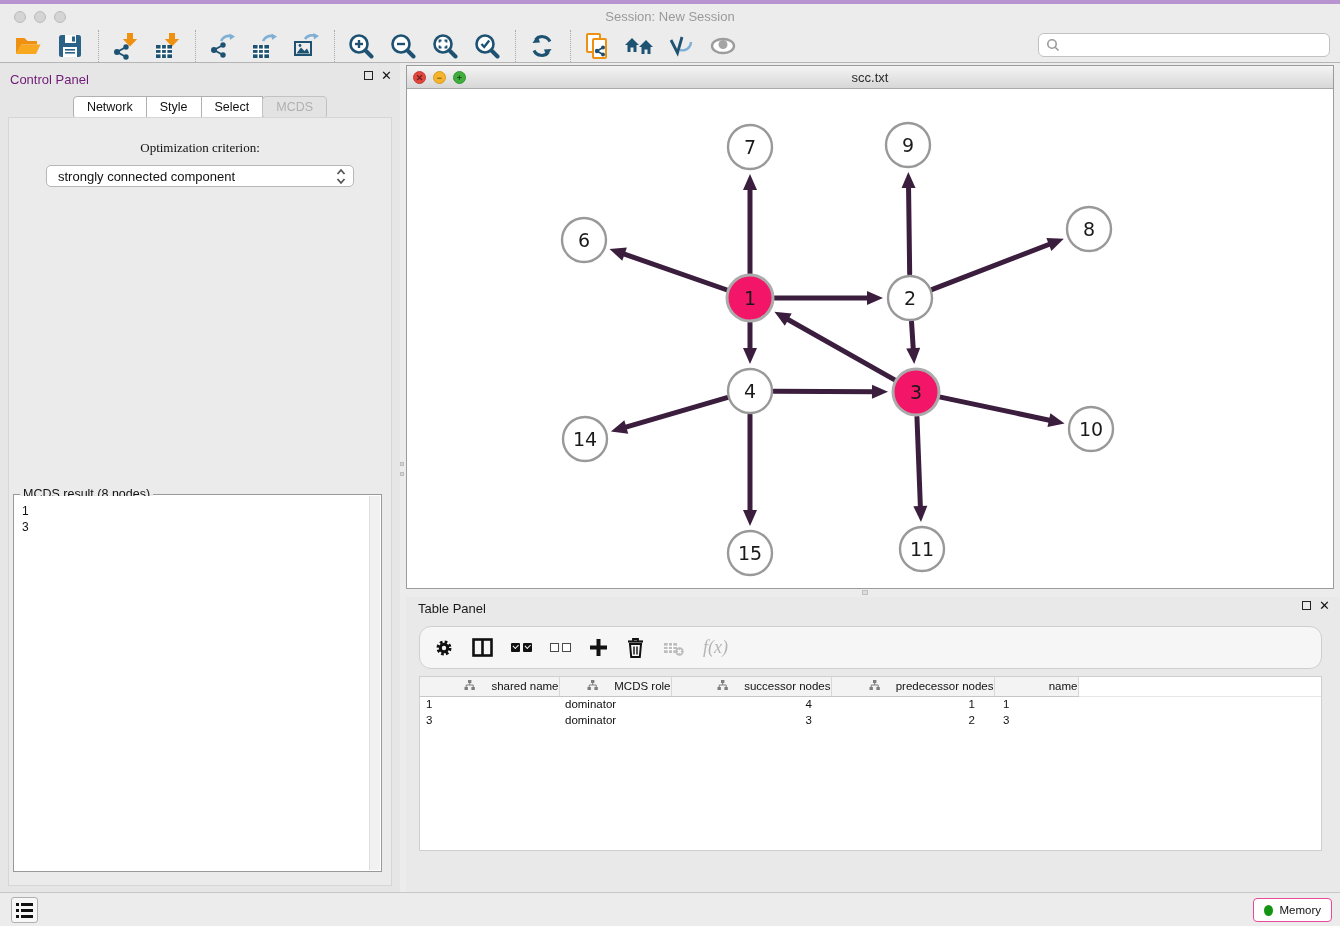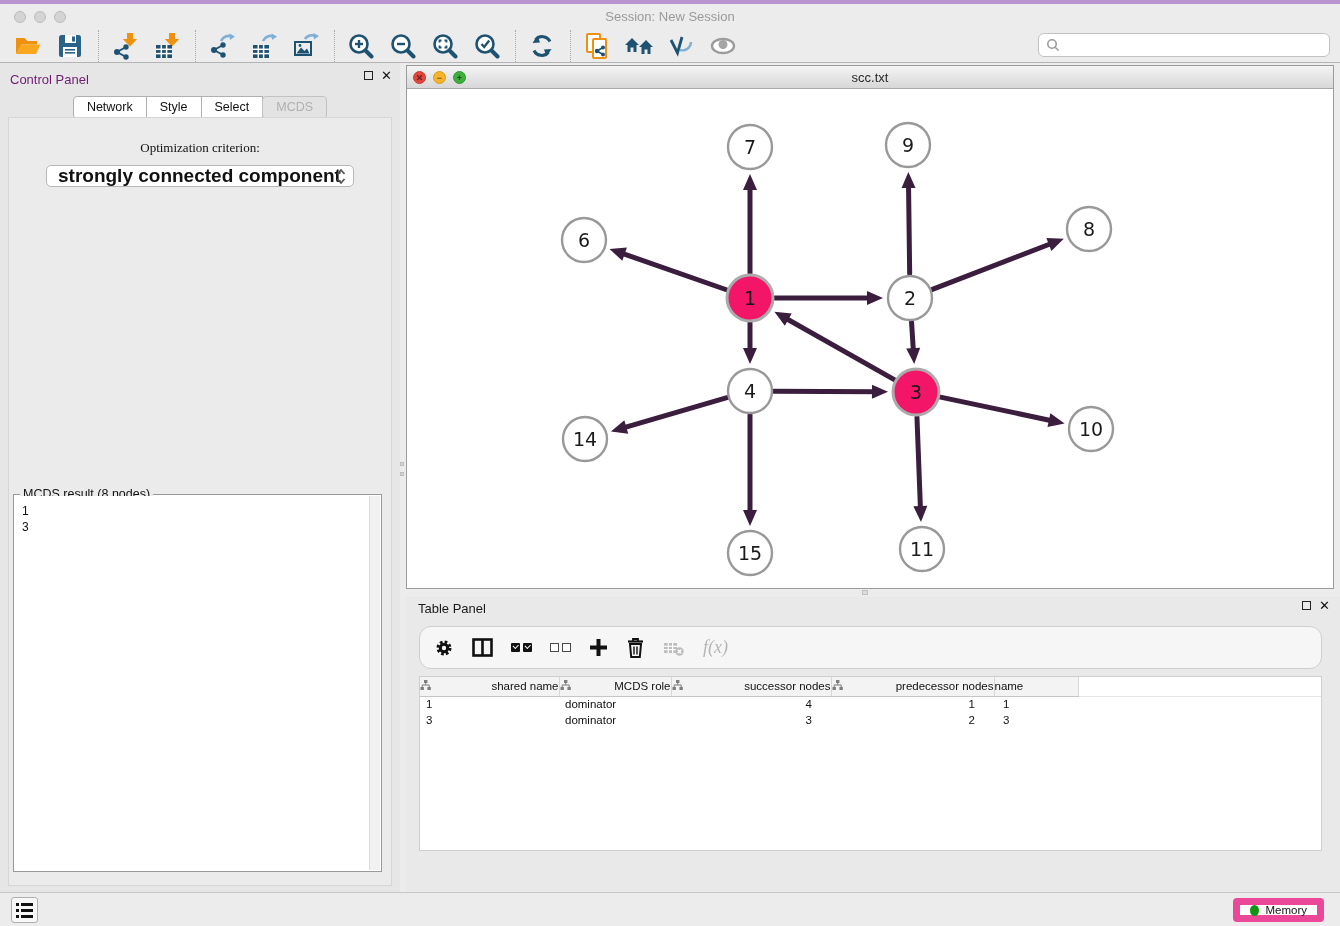--- a/index.html
+++ b/index.html
@@ -29,21 +29,21 @@
   .close-x { font-size:13px; font-weight:bold; color:#111; line-height:9px; font-family:"DejaVu Sans",sans-serif; }
 
   .tabs-row { position:absolute; left:0; right:0; top:33px; display:flex; justify-content:center; }
   .tab { border:1px solid #b0b0b0; background:#fff; font-size:12.5px; color:#111; padding:3px 13px 4px; margin-left:-1px; }
   .tab:first-child { border-radius:4px 0 0 4px; margin-left:0; }
   .tab:last-child { border-radius:0 4px 4px 0; }
   .tab.active { background:#e3e3e3; color:#b0b0b0; border-color:#c2c2c2; border-radius:4px; }
 
   .tab-content { position:absolute; left:8px; right:8px; top:54px; bottom:6px; background:#ebebeb; border:1px solid #d6d6d6; }
   .opt-label { margin-top:22px; text-align:center; font-size:13px; color:#111;font-family:Liberation Serif, serif; }
-  .combo { position:relative; width:308px; height:22px; margin:9px auto 0; background:#fff; border:1px solid #b7b7b7; border-radius:5px; font-size:19px; color:#111; display:flex; align-items:center; padding-left:11px;font-weight:bold; }
+  .combo { position:relative; width:308px; height:22px; margin:9px auto 0; background:#fff; border:1px solid #b7b7b7; border-radius:5px; font-size:13px; color:#111; display:flex; align-items:center; padding-left:11px; }
   .combo .chevrons { position:absolute; right:7px; top:2px; }
   .btn-row { display:flex; justify-content:center; gap:14px; margin-top:12px; }
   .pbtn { height:22px; background:#fff; border:1px solid #b3b3b3; border-radius:5px; font-size:13px; color:#111; padding:0 16px; display:flex; align-items:center; }
 
   .result-group { position:absolute; left:4px; right:9px; top:376px; height:378px; border:1px solid #999; background:#fff; }
   .result-legend { position:absolute; top:-8px; left:6px; background:#ebebeb; padding:0 3px; font-size:12.5px; color:#111; }
   .result-text { position:absolute; inset:1px 12px 1px 1px; background:#fff; font-size:12px; color:#111; padding:7px 0 0 7px; line-height:16px; }
   .result-scroll { position:absolute; top:1px; bottom:1px; right:1px; width:11px; background:#f1f1f1; border-left:1px solid #ddd; }
 
   
@@ -65,32 +65,32 @@
   .fx { font-family:"Liberation Serif", serif; font-style:italic; font-size:18px; color:#b5b5b5; }
   .cb-pair { display:flex; gap:3px; }
   .cb { width:9px; height:9px; }
   .cb.checked { background:#111; border-radius:1px; position:relative; }
   .cb.checked::after { content:""; position:absolute; left:2px; top:1px; width:4px; height:2.5px; border-left:1.6px solid #fff; border-bottom:1.6px solid #fff; transform:rotate(-45deg); }
   .cb.empty { background:#fff; border:1.5px solid #4a4a4a; }
 
   .tp-table { position:absolute; left:13px; right:18px; top:79px; height:175px; background:#fff; border:1px solid #cfcfcf; overflow:hidden; }
   table { border-collapse:collapse; table-layout:fixed; width:100%; }
   th { font-weight:normal; font-size:11.5px; color:#111; background:#f3f3f3; border-right:1px solid #d7d7d7; border-bottom:1px solid #c6c6c6; height:19px; text-align:center; white-space:nowrap; }
-  th .th-inner { display:flex; align-items:center; justify-content:space-between; gap:16px; }
+  th .th-inner { display:flex; align-items:center; justify-content:flex-end; gap:16px; }
   th.filler { background:#fff; border-right:none; border-bottom:1px solid #e6e6e6; }
   td { font-size:11.5px; color:#111; height:16px; padding:0 6px; white-space:nowrap; }
   td.r { text-align:right; padding-right:19px; }
   td.l2 { padding-left:9px; }
 
   .bottom-tabs { position:absolute; left:0; right:0; bottom:6px; display:flex; justify-content:center; }
 
   
   .status-bar { position:absolute; left:0; right:0; bottom:0; height:34px; background:#ececec; border-top:1px solid #c6c6c6; }
   .list-btn { position:absolute; left:11px; top:4px; width:27px; height:26px; background:#f7f7f7; border:1px solid #b0b0b0; border-radius:3px; display:flex; align-items:center; justify-content:center; }
-  .memory-btn { position:absolute; right:16px; top:5px; height:24px; background:#fff; border:7px solid #ec4899; border-radius:4px; display:flex; align-items:center; gap:6px; padding:0 10px; }
+  .memory-btn { position:absolute; right:8px; top:5px; height:24px; background:#fff; border:1px solid #ec4899; border-radius:4px; display:flex; align-items:center; gap:6px; padding:0 10px; }
   .memory-dot { width:9px; height:11px; border-radius:50%; background:#139413; }
   .memory-btn span.lbl { font-size:11.5px; color:#111; }
 </style>
 </head>
 <body>
 
 <div class="app">
 
   <div class="accent"></div>
 

